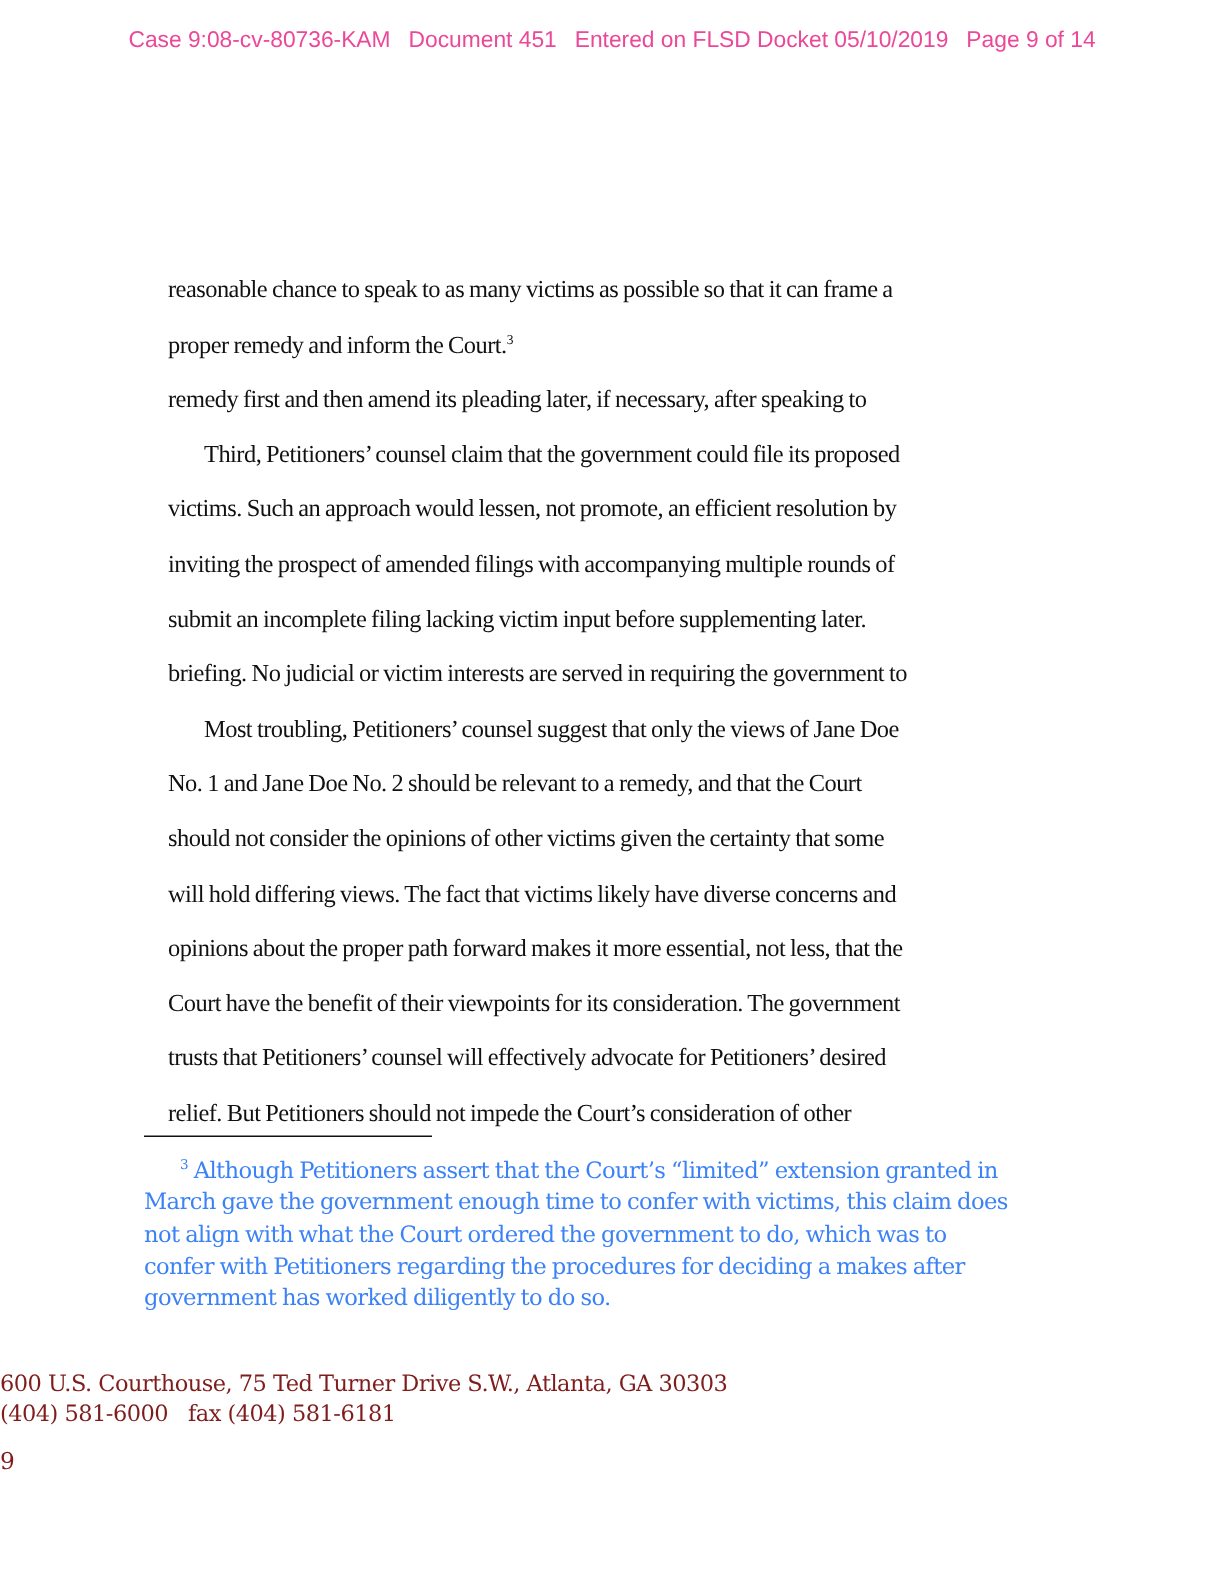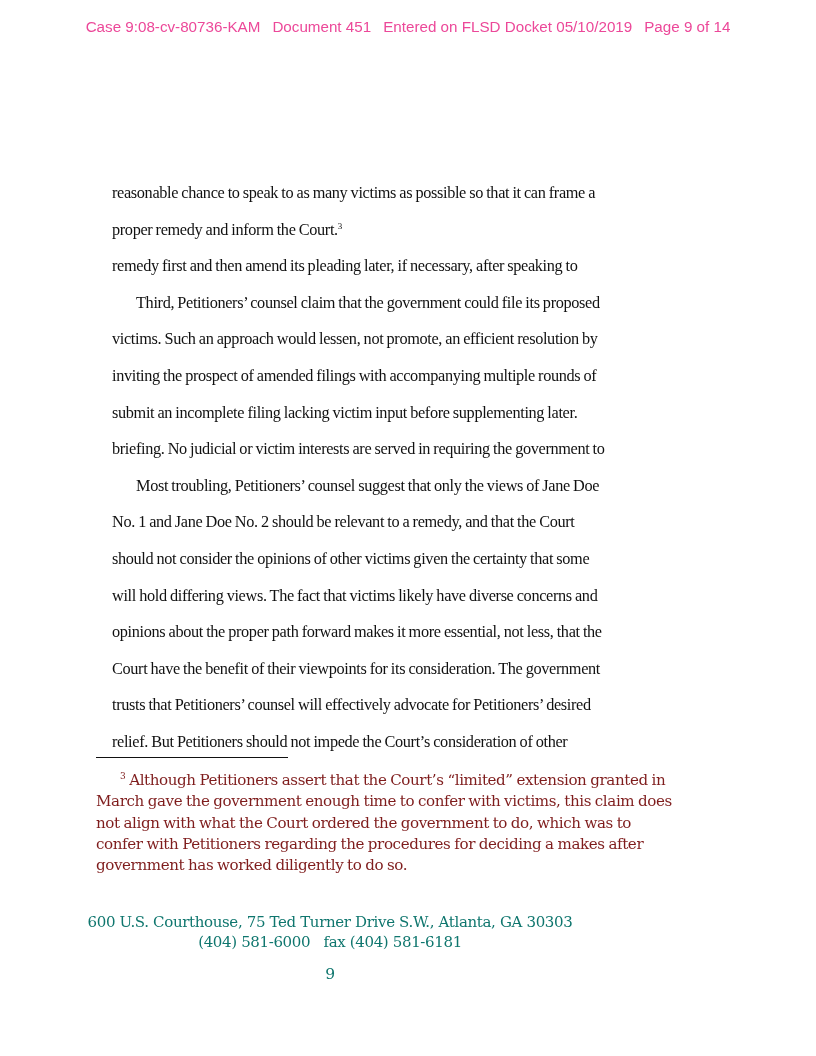--- a/index.html
+++ b/index.html
@@ -18,27 +18,27 @@
     .body-text p { margin: 0; }
     .indent { text-indent: 24px; }
     .nowrap-line { display: block; white-space: nowrap; }
     sup { font-size: 9px; vertical-align: 6px; line-height: 0; }
     .footnote-rule {
       position: absolute; left: 96px; top: 757px; width: 192px; height: 0;
       border-top: 1.3px solid #111;
     }
     .footnote {
       position: absolute; left: 96px; top: 770px; width: 640px;
-      font-family: "DejaVu Serif", serif; font-size: 15.1px; color: #7f1d1d;
+      font-family: "DejaVu Serif", serif; font-size: 15.1px; color: #3b82f6;
       line-height: 21.3px; letter-spacing: -0.4px; word-spacing: -0.6px;
     }
     .footnote p { margin: 0; }
     .footer {
-      position: absolute; left: 0; width: 660px; text-align: center;
-      font-family: "DejaVu Serif", serif; color: #0f766e; letter-spacing: -0.35px;
+      position: absolute; left: 0; width: 660px; text-align: left;
+      font-family: "DejaVu Serif", serif; color: #7f1d1d; letter-spacing: -0.35px;
     }
     .footer-address { top: 912px; font-size: 15px; line-height: 20px; }
     .footer-phone { top: 932px; font-size: 15px; line-height: 20px; white-space: pre; }
     .footer-page { top: 964px; font-size: 15.5px; line-height: 20px; }
   </style>
 </head>
 <body>
 
 <div class="header" style="color: #ec4899;"><span>Case 9:08-cv-80736-KAM</span><span>Document 451</span><span>Entered on FLSD Docket 05/10/2019</span><span>Page 9 of 14</span></div>
 

